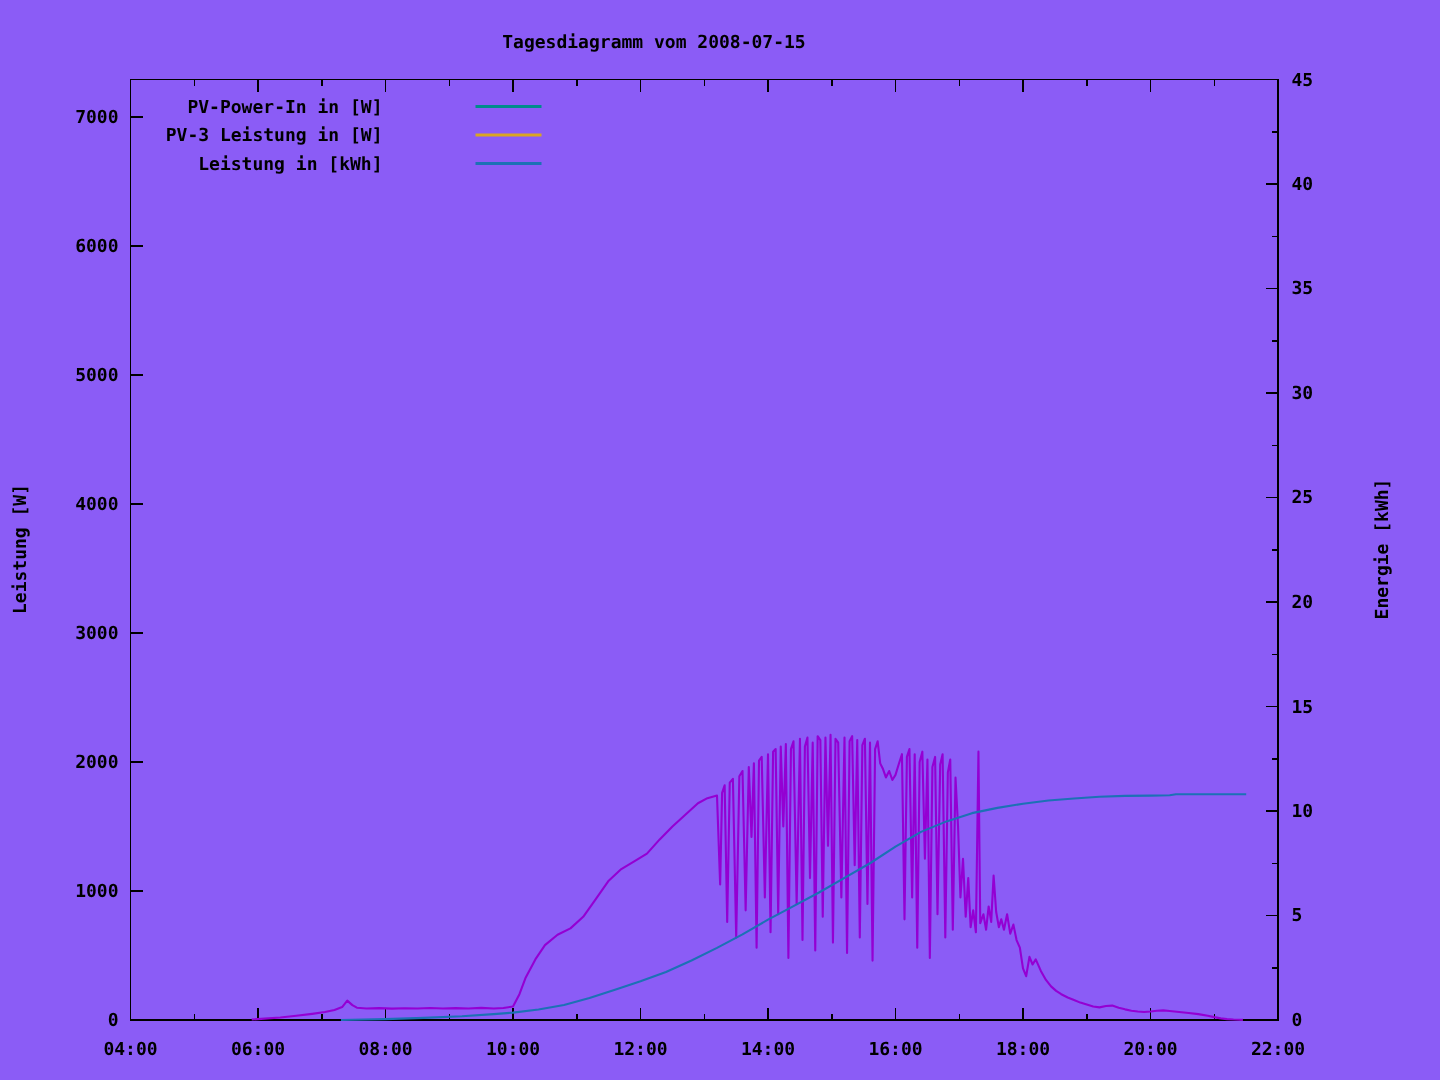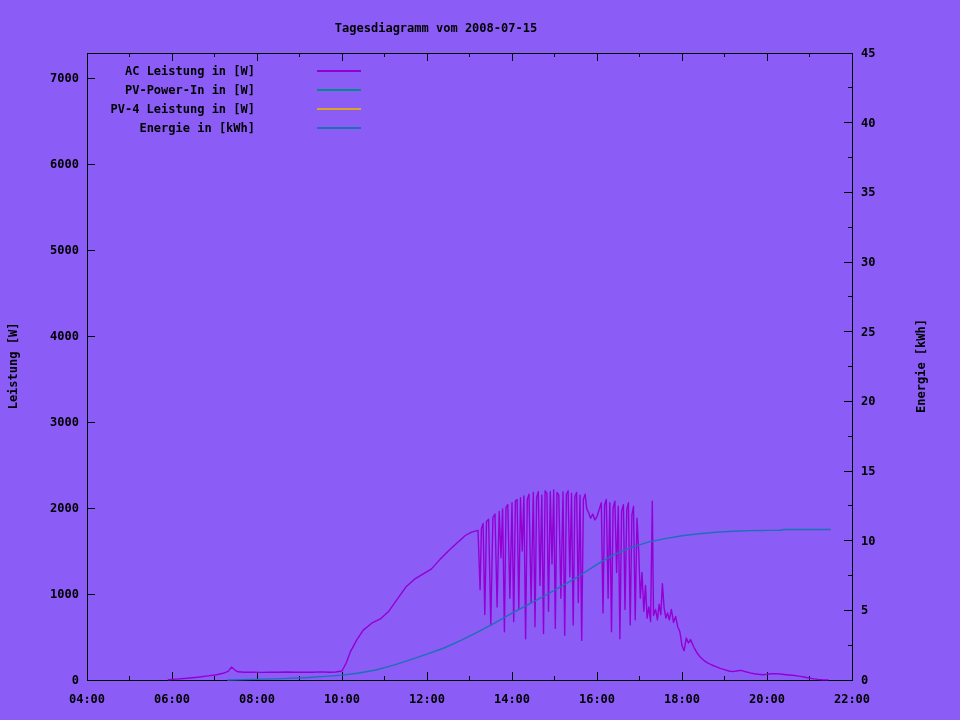--- a/index.html
+++ b/index.html
@@ -119,30 +119,26 @@
         <line x1="852" y1="227.16666666666669" x2="848" y2="227.16666666666669" stroke="#000" shape-rendering="crispEdges"></line>
         <line x1="852" y1="157.5" x2="848" y2="157.5" stroke="#000" shape-rendering="crispEdges"></line>
         <line x1="852" y1="87.83333333333337" x2="848" y2="87.83333333333337" stroke="#000" shape-rendering="crispEdges"></line>
         <polyline points="167.8,679.7 176.3,679.1 186.9,678.3 197.5,677.2 208.1,675.9 216.6,674.7 223.0,673.3 228.1,671.4 231.5,667.1 234.9,670.1 237.9,671.8 244.3,672.3 252.8,672.1 261.3,672.4 269.8,672.2 278.3,672.3 286.8,672.0 295.3,672.3 303.8,672.1 312.3,672.3 320.8,671.9 329.2,672.3 335.6,672.0 342.0,671.0 346.3,662.8 350.5,651.6 356.9,639.6 363.3,630.1 371.7,623.2 380.3,618.9 388.8,611.2 397.3,599.2 405.8,587.1 414.2,579.4 422.8,574.2 431.3,569.1 439.8,559.6 448.3,551.0 456.7,543.3 465.3,535.5 471.6,532.1 478.0,530.4 480.1,589.7 481.4,528.6 483.1,523.5 484.8,614.6 486.5,521.8 488.6,519.2 490.8,625.0 492.9,517.5 495.0,514.0 497.1,606.9 499.2,511.4 501.0,557.9 502.6,508.9 504.4,631.8 506.0,507.1 507.8,504.6 509.9,598.3 512.0,502.8 513.7,621.5 515.4,501.1 517.1,499.4 518.8,609.5 520.5,497.7 522.2,551.0 523.9,496.0 525.6,638.7 527.3,499.4 529.0,494.2 531.1,602.6 533.3,492.5 535.0,626.7 536.6,497.7 538.3,491.7 540.0,585.4 541.8,495.1 543.5,633.6 545.1,490.8 546.9,493.4 548.5,611.2 550.3,491.7 552.0,563.9 553.7,489.9 555.3,628.4 557.0,492.5 558.8,495.1 560.9,598.3 563.0,491.7 564.7,635.3 566.4,494.2 568.1,490.8 569.8,576.8 571.5,493.4 573.2,625.0 574.9,496.8 576.6,492.5 578.3,602.6 580.0,495.1 581.7,640.4 583.4,499.4 585.1,494.2 586.8,508.9 588.5,512.3 590.6,518.3 592.8,514.0 594.9,520.0 597.0,516.6 599.1,509.7 601.3,502.8 603.0,612.9 604.6,504.6 606.3,499.4 608.1,598.3 609.8,502.8 611.5,631.8 613.1,508.0 614.9,501.1 616.6,572.5 618.3,506.3 619.9,638.7 621.6,511.4 623.4,504.6 625.0,609.5 626.8,509.7 628.4,502.8 630.2,625.0 631.9,514.9 633.5,506.3 635.2,619.8 637.0,518.3 638.7,551.0 640.3,598.3 642.0,572.5 643.8,611.2 645.5,585.4 647.1,618.1 648.8,606.9 650.6,621.5 652.3,501.1 653.5,615.5 655.6,609.5 657.4,619.8 659.1,604.3 660.8,614.6 662.4,583.7 664.1,607.8 665.9,618.1 667.5,612.9 669.3,619.8 671.4,609.5 673.5,622.4 675.6,616.4 677.7,626.7 679.9,631.8 682.0,645.6 684.1,650.8 686.3,637.9 688.4,643.0 690.5,639.6 693.9,647.3 697.3,653.3 700.7,657.6 704.1,660.6 707.5,662.8 711.8,665.0 716.0,666.7 720.2,668.4 724.5,669.7 728.8,671.0 733.0,671.6 737.3,670.7 741.5,670.4 745.8,671.8 750.0,672.9 754.3,673.8 758.5,674.3 762.7,674.7 767.0,674.3 771.3,673.8 775.5,673.6 779.8,674.0 786.1,674.7 792.5,675.3 798.9,676.1 805.2,677.2 809.5,678.1 813.8,678.9 818.0,679.4 822.3,679.7 828.6,679.9" fill="none" stroke="#9400D3" stroke-width="1.4" stroke-linejoin="round"></polyline>
         <polyline points="227.3,680.0 257.0,679.4 282.5,678.6 308.0,677.5 329.2,676.1 342.0,675.1 359.0,673.0 376.0,670.0 393.0,665.4 410.0,659.8 427.0,654.2 444.0,648.0 461.0,640.3 478.0,631.9 495.0,622.9 512.0,613.1 529.0,604.1 546.0,595.0 563.0,585.3 580.0,575.5 597.0,564.4 614.0,554.6 631.0,547.6 648.0,542.1 665.0,538.6 682.0,535.8 699.0,533.7 716.0,532.3 733.0,531.2 750.0,530.6 767.0,530.4 779.8,530.2 784.0,529.5 801.0,529.5 822.3,529.5 830.8,529.5" fill="none" stroke="#1C71B5" stroke-width="1.4" stroke-linejoin="round"></polyline>
       </g>
   </svg>
 
   <div id="legend" class="legend">
       <div class="legend-row">
-        <span class="legend-label">AC Leistung in [W]</span>
-        <span class="legend-line" style="background: rgb(148, 0, 211);"></span>
-      </div>
-      <div class="legend-row">
         <span class="legend-label">PV-Power-In in [W]</span>
         <span class="legend-line" style="background: rgb(0, 139, 139);"></span>
       </div>
       <div class="legend-row">
-        <span class="legend-label">PV-4 Leistung in [W]</span>
+        <span class="legend-label">PV-3 Leistung in [W]</span>
         <span class="legend-line" style="background: rgb(218, 165, 32);"></span>
       </div>
       <div class="legend-row">
-        <span class="legend-label">Energie in [kWh]</span>
+        <span class="legend-label">Leistung in [kWh]</span>
         <span class="legend-line" style="background: rgb(28, 113, 181);"></span>
       </div>
     </div>
 
 </div>
 
 </body></html>

